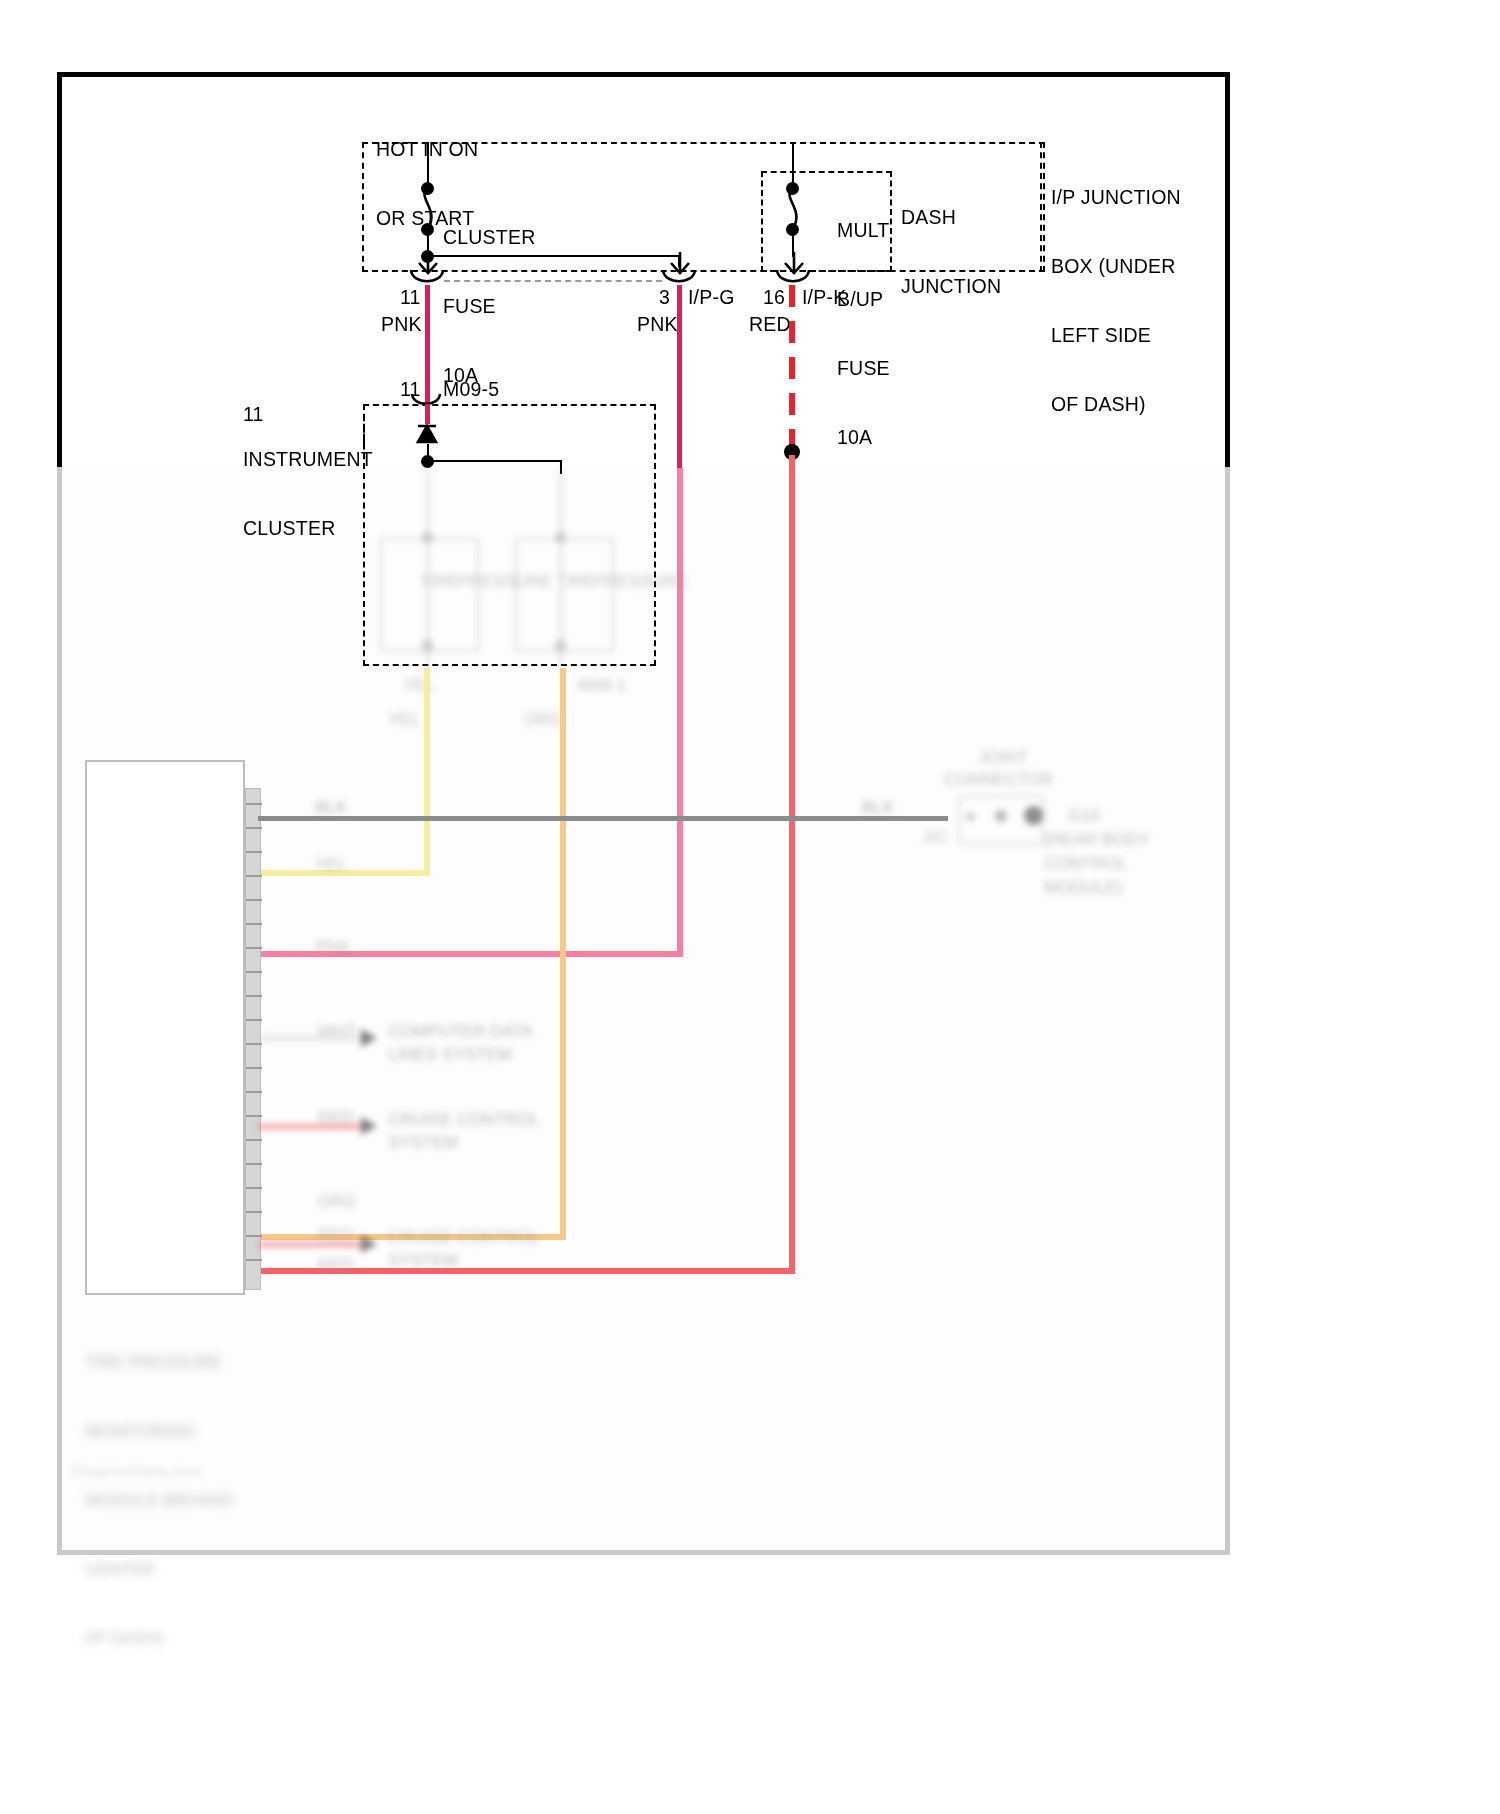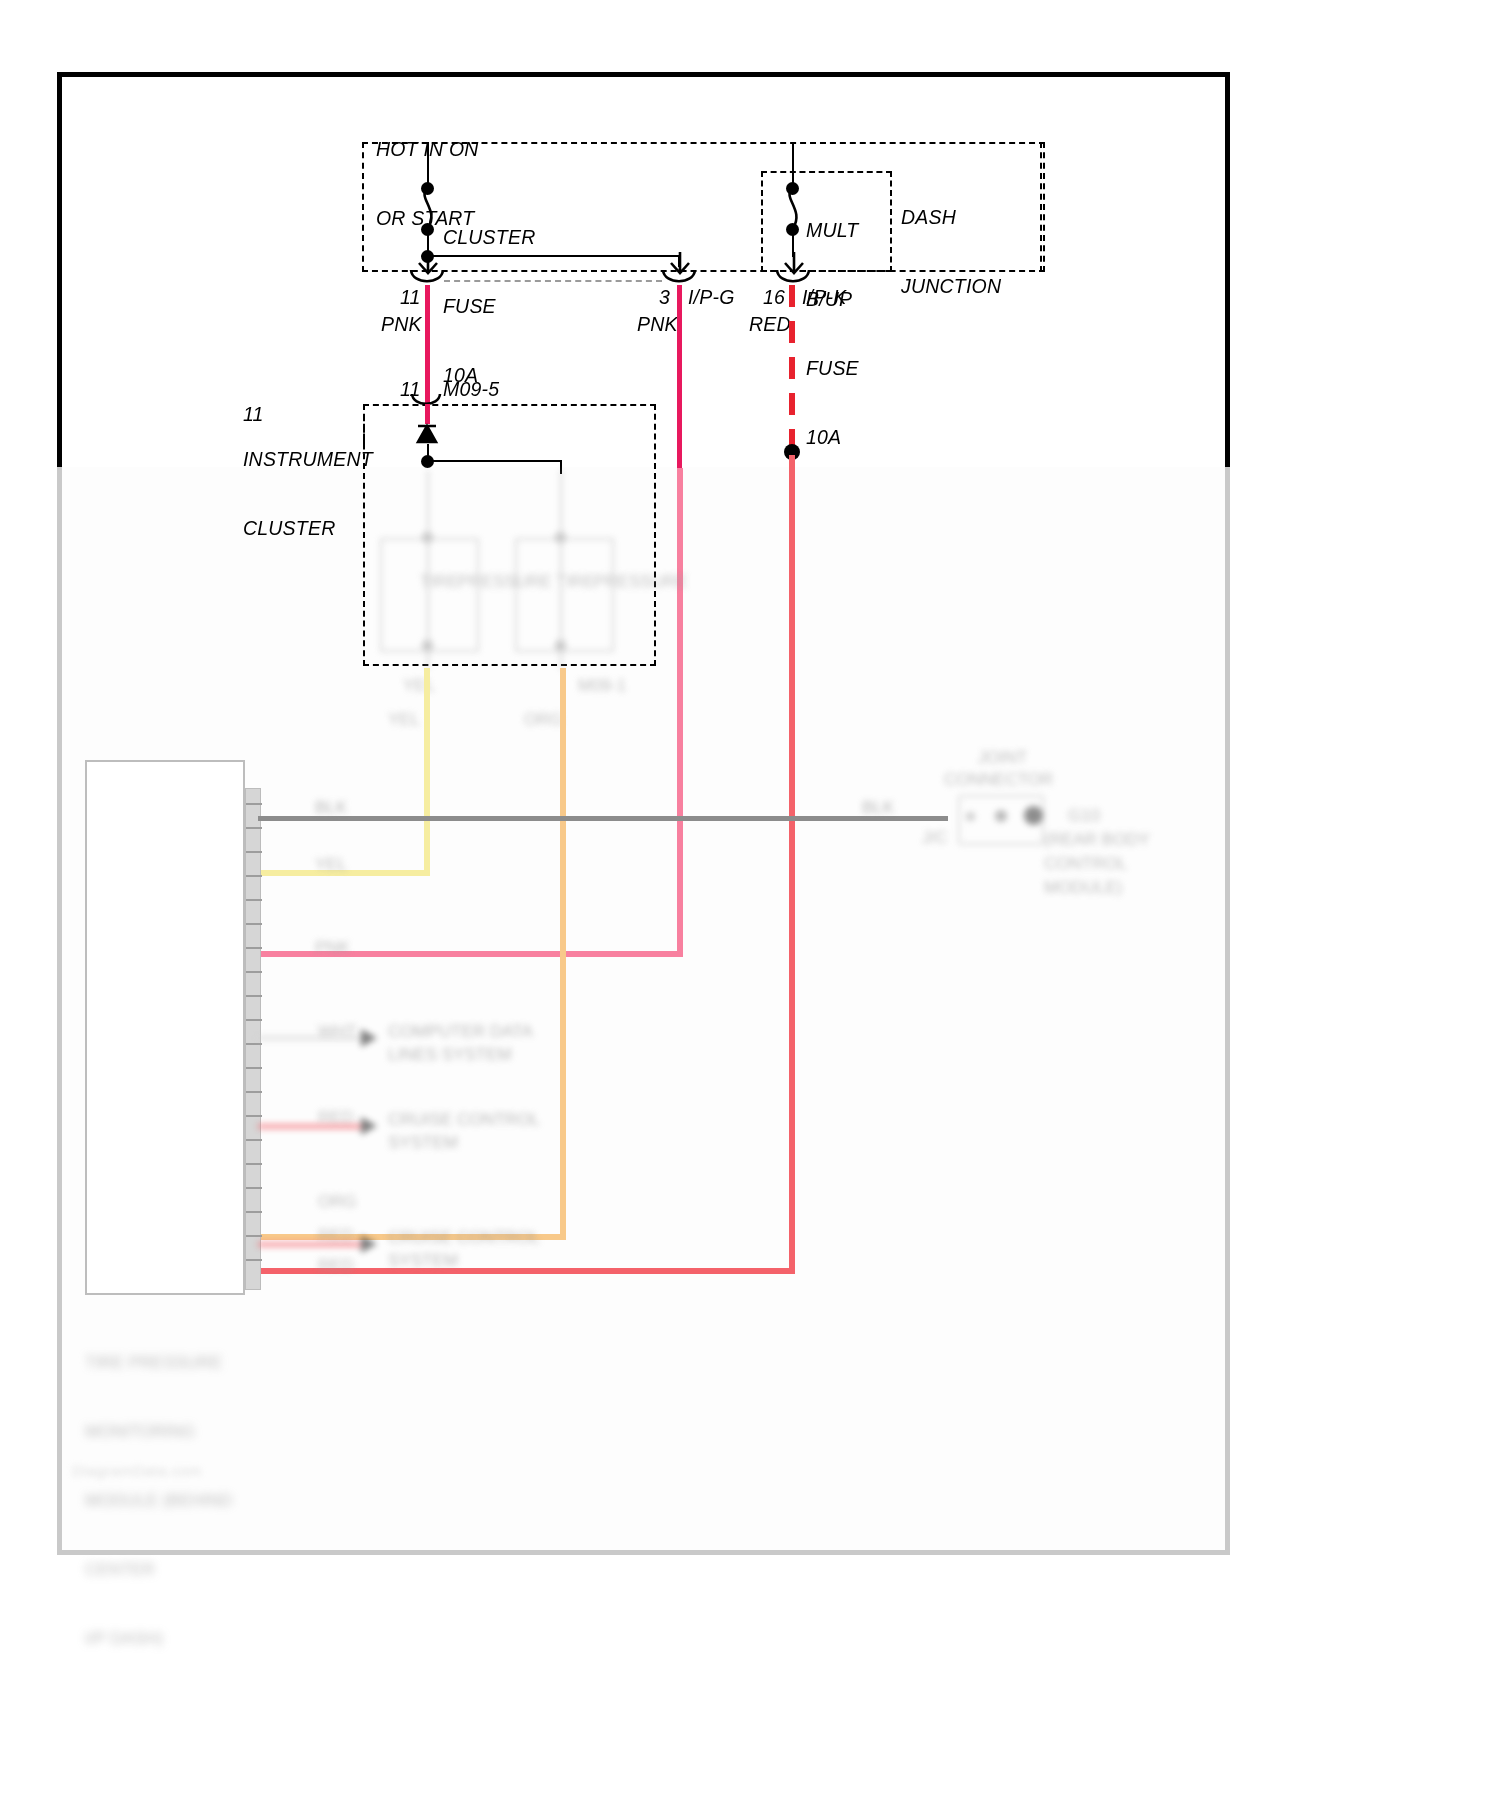--- a/index.html
+++ b/index.html
@@ -13,21 +13,21 @@
 
   
   #blur-pane{left:57px;top:467px;width:1173px;height:1088px;
              background:#fdfdfd;border-left:5px solid #c9c9c9;border-right:5px solid #c9c9c9;
              border-bottom:5px solid #c9c9c9;box-sizing:border-box;}
 
   .blurred{filter:blur(3.4px);opacity:.62;}
   .blurred-strong{filter:blur(4.4px);opacity:.55;}
 
   
-  .t{font-size:19.5px;line-height:23px;letter-spacing:.2px;white-space:pre;font-style:italic;}
+  .t{font-size:19.5px;line-height:23px;letter-spacing:.2px;white-space:pre;}
   .t-sm{font-size:17px;line-height:20px;white-space:pre;}
 
   
   .dashbox{border:2.5px dashed #000;box-sizing:border-box;}
 
   
   .ln-h{height:0;border-top:2.6px solid #000;}
   .ln-v{width:0;border-left:2.6px solid #000;}
   .ln-h-d{height:0;border-top:2.5px dashed #000;}
   .ln-v-d{width:0;border-left:2.5px dashed #000;}
@@ -73,20 +73,26 @@
     <div>HOT IN ON</div>
     <div>OR START</div>
   </div>
 
 
   <div class="abs dashbox" style="left:362px;top:142px;width:683px;height:130px;border-top:none;"></div>
   <div class="abs ln-h-d" style="left:362px;top:142px;width:683px;"></div>
 
   <div class="abs ln-v-d" style="left:1040px;top:142px;height:130px;"></div>
 
+  <div class="abs t" style="left:1051px;top:140px;">
+    <div>I/P JUNCTION</div>
+    <div>BOX (UNDER</div>
+    <div>LEFT SIDE</div>
+    <div>OF DASH)</div>
+  </div>
 
   <div class="abs dashbox" style="left:761px;top:171px;width:131px;height:101px;"></div>
   <div class="abs t" style="left:901px;top:160px;">
     <div>DASH</div>
     <div>JUNCTION</div>
   </div>
 
   <div class="abs ln-v" style="left:427px;top:142px;height:45px;"></div>
   <div class="abs dot" style="left:421px;top:182px;width:13px;height:13px;"></div>
   <svg class="abs" style="left:414px;top:188px;" width="28" height="42">
@@ -113,21 +119,21 @@
   </svg>
 
   <div class="abs ln-v" style="left:792px;top:142px;height:45px;"></div>
   <div class="abs dot" style="left:786px;top:182px;width:13px;height:13px;"></div>
   <svg class="abs" style="left:779px;top:188px;" width="28" height="42">
     <path d="M14 0 C 2 9, 26 22, 14 40" stroke="#000" stroke-width="2.6" fill="none"></path>
   </svg>
   <div class="abs dot" style="left:786px;top:223px;width:13px;height:13px;"></div>
   <div class="abs ln-v" style="left:792px;top:229px;height:28px;"></div>
 
-  <div class="abs t" style="left:806px;top:173px;">
+  <div class="abs t" style="left:837px;top:173px;">
     <div>MULT</div>
     <div>B/UP</div>
     <div>FUSE</div>
     <div>10A</div>
   </div>
 
   <svg class="abs" style="left:781px;top:252px;" width="26" height="22">
     <path d="M13 0 V 20 M4 11 L13 21 L22 11" stroke="#000" stroke-width="2.6" fill="none"></path>
   </svg>
 

